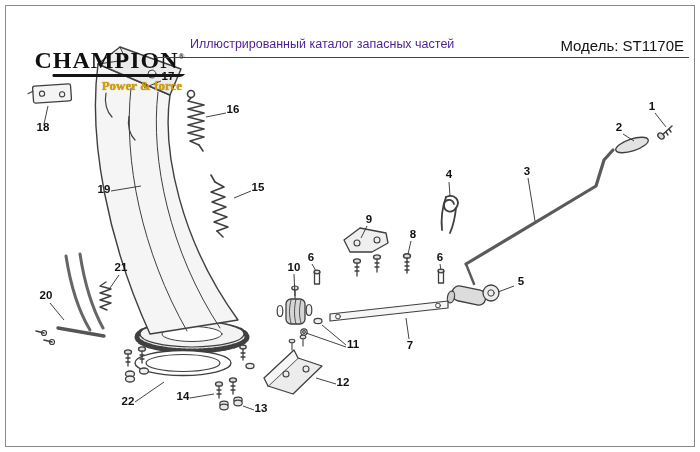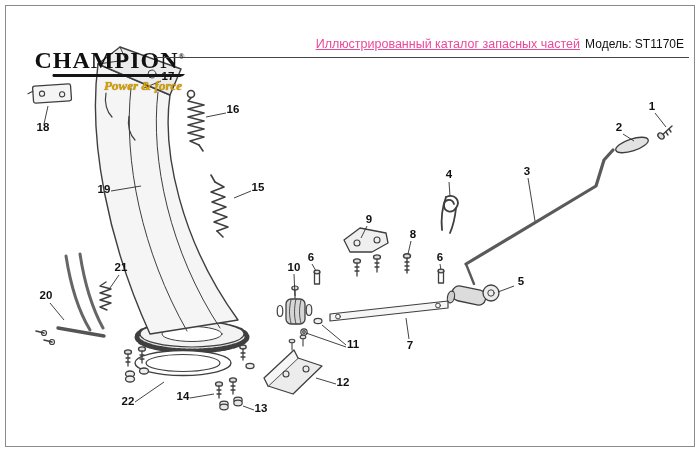--- a/index.html
+++ b/index.html
@@ -4,23 +4,23 @@
 <style>
   * { margin:0; padding:0; box-sizing:border-box; }
   html,body { width:700px; height:452px; background:#fff; font-family:"Liberation Sans",sans-serif; }
   .page { position:relative; width:700px; height:452px; background:#fff; overflow:hidden; }
   #diagram { position:absolute; left:0; top:0; }
   .frame { position:absolute; inset:5px; border:1px solid #8a8a8a; pointer-events:none; }
   .logo { position:absolute; left:30px; top:9px; width:160px; text-align:center;margin-top:39px; }
   .logo-main { font-family:"Liberation Serif",serif; font-weight:bold; font-size:24px; letter-spacing:1px; color:#101010; line-height:1; }
   .logo-main sup { font-size:8px; }
   .logo-swoosh { height:3px; background:#151515; border-radius:0 0 6px 6px; margin:2px 6px 1px 22px; transform:skewX(-35deg); }
-  .logo-tagline { font-family:"Liberation Serif",serif; font-style:italic; font-weight:bold; font-size:13px; color:#d8a200; text-align:right; padding-right:8px; text-shadow:0 0 1px #7a5c00; }
-  .doc-title { position:absolute; left:190px; top:37px; width:390px; text-align:right; font-size:12.5px; color:#ec4899;text-decoration:underline; }
-  .model { position:absolute; right:16px; top:37px; font-size:12px; color:#111; }
+  .logo-tagline { font-family:"Liberation Serif",serif; font-weight:bold; font-size:13px; color:#d8a200; text-align:right; padding-right:8px; text-shadow:0 0 1px #7a5c00; }
+  .doc-title { position:absolute; left:190px; top:37px; width:390px; text-align:left; font-size:12.5px; color:#4c1d95; }
+  .model { position:absolute; right:16px; top:37px; font-size:15px; color:#111; }
   .header-rule { position:absolute; left:155px; right:11px; top:57px; border-top:1px solid #444; }
   text.callout { font-family:"Liberation Sans",sans-serif; font-size:11.5px; font-weight:bold; fill:#111; text-anchor:middle; }
   line.leader { stroke:#2e2e2e; stroke-width:0.9; }
 </style>
 </head>
 <body>
 
 <div class="page">
 
   <svg id="diagram" width="700" height="452" viewBox="0 0 700 452">

